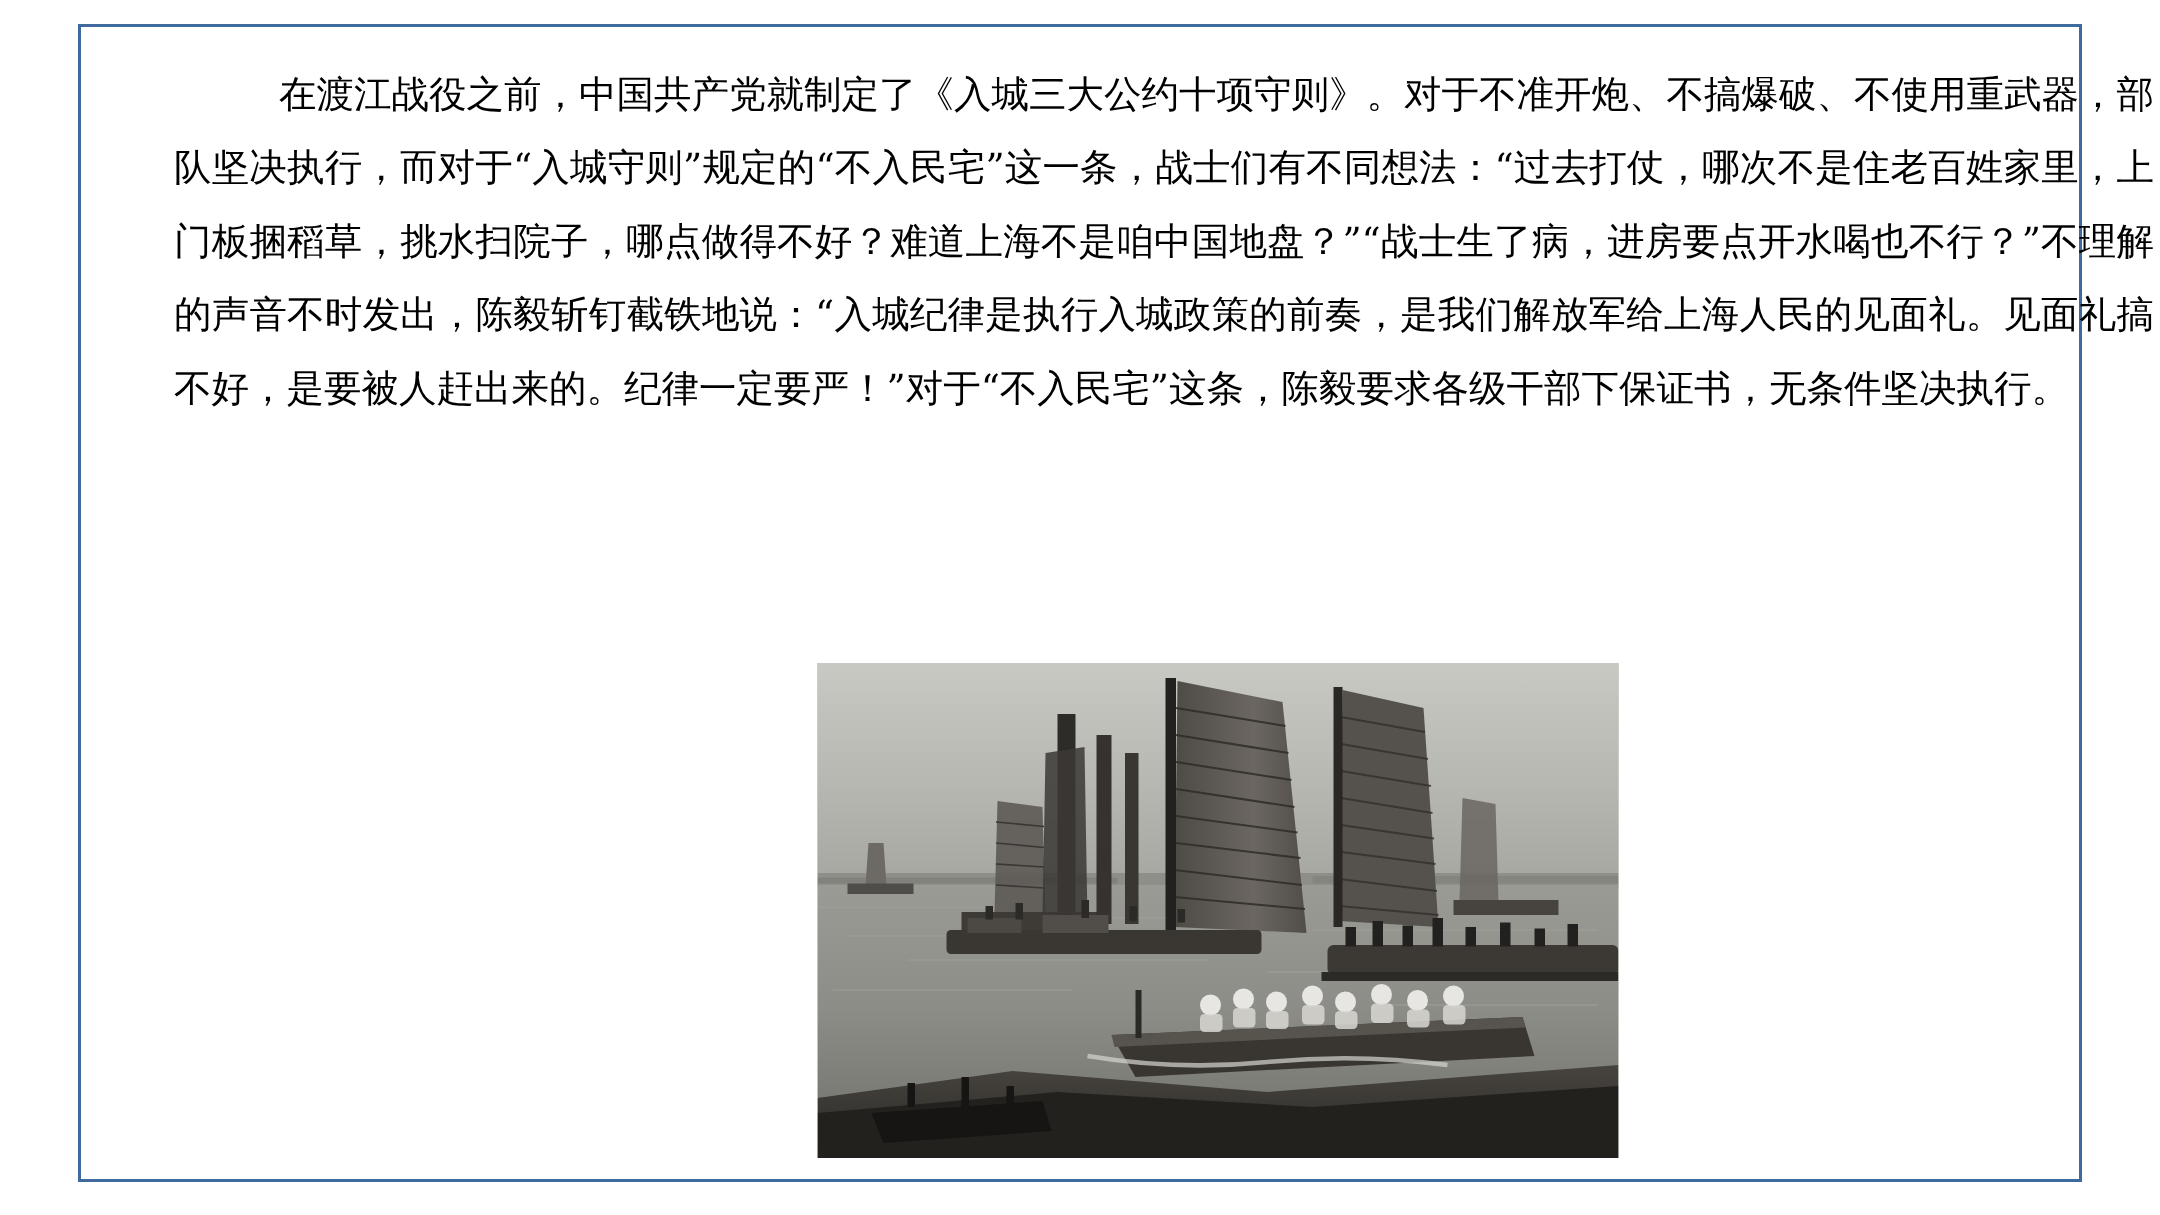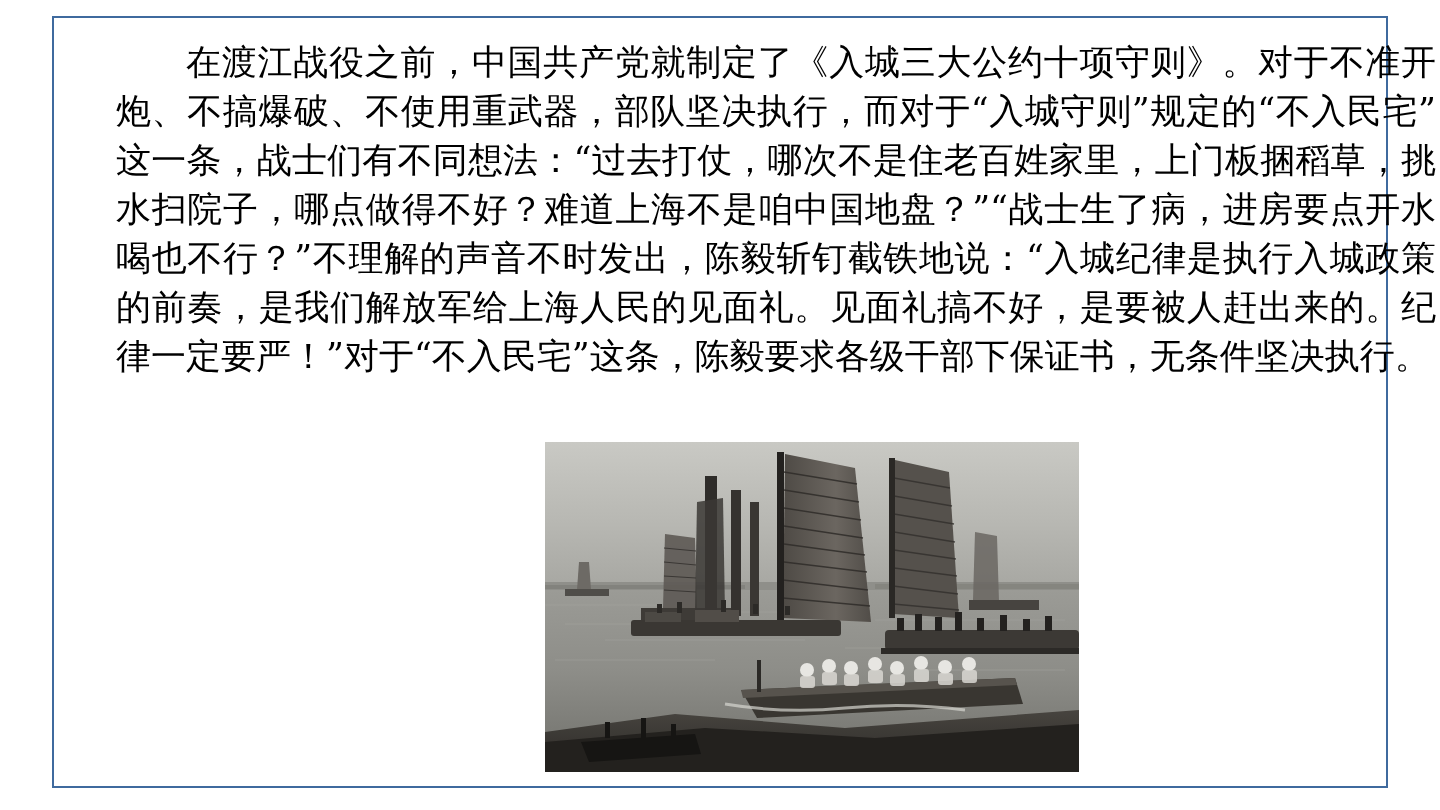--- a/index.html
+++ b/index.html
@@ -28,21 +28,21 @@
     height: 772px;
     border: 2px solid #3f6a9e;
     box-sizing: border-box;
     background: #ffffff;
   }
   .body-text {
     position: absolute;
     left: 62px;
     top: 20px;
     width: 1320px;
-    font-size: 35px;
+    font-size: 25px;
     line-height: 49px;
     color: #000000;
     text-align: justify;
     text-justify: inter-ideograph;
     letter-spacing: 0px;
     text-indent: 70px;
     font-family: "DejaVu Serif", "Liberation Serif", serif;
   }
   .photo-wrap {
     position: absolute;

